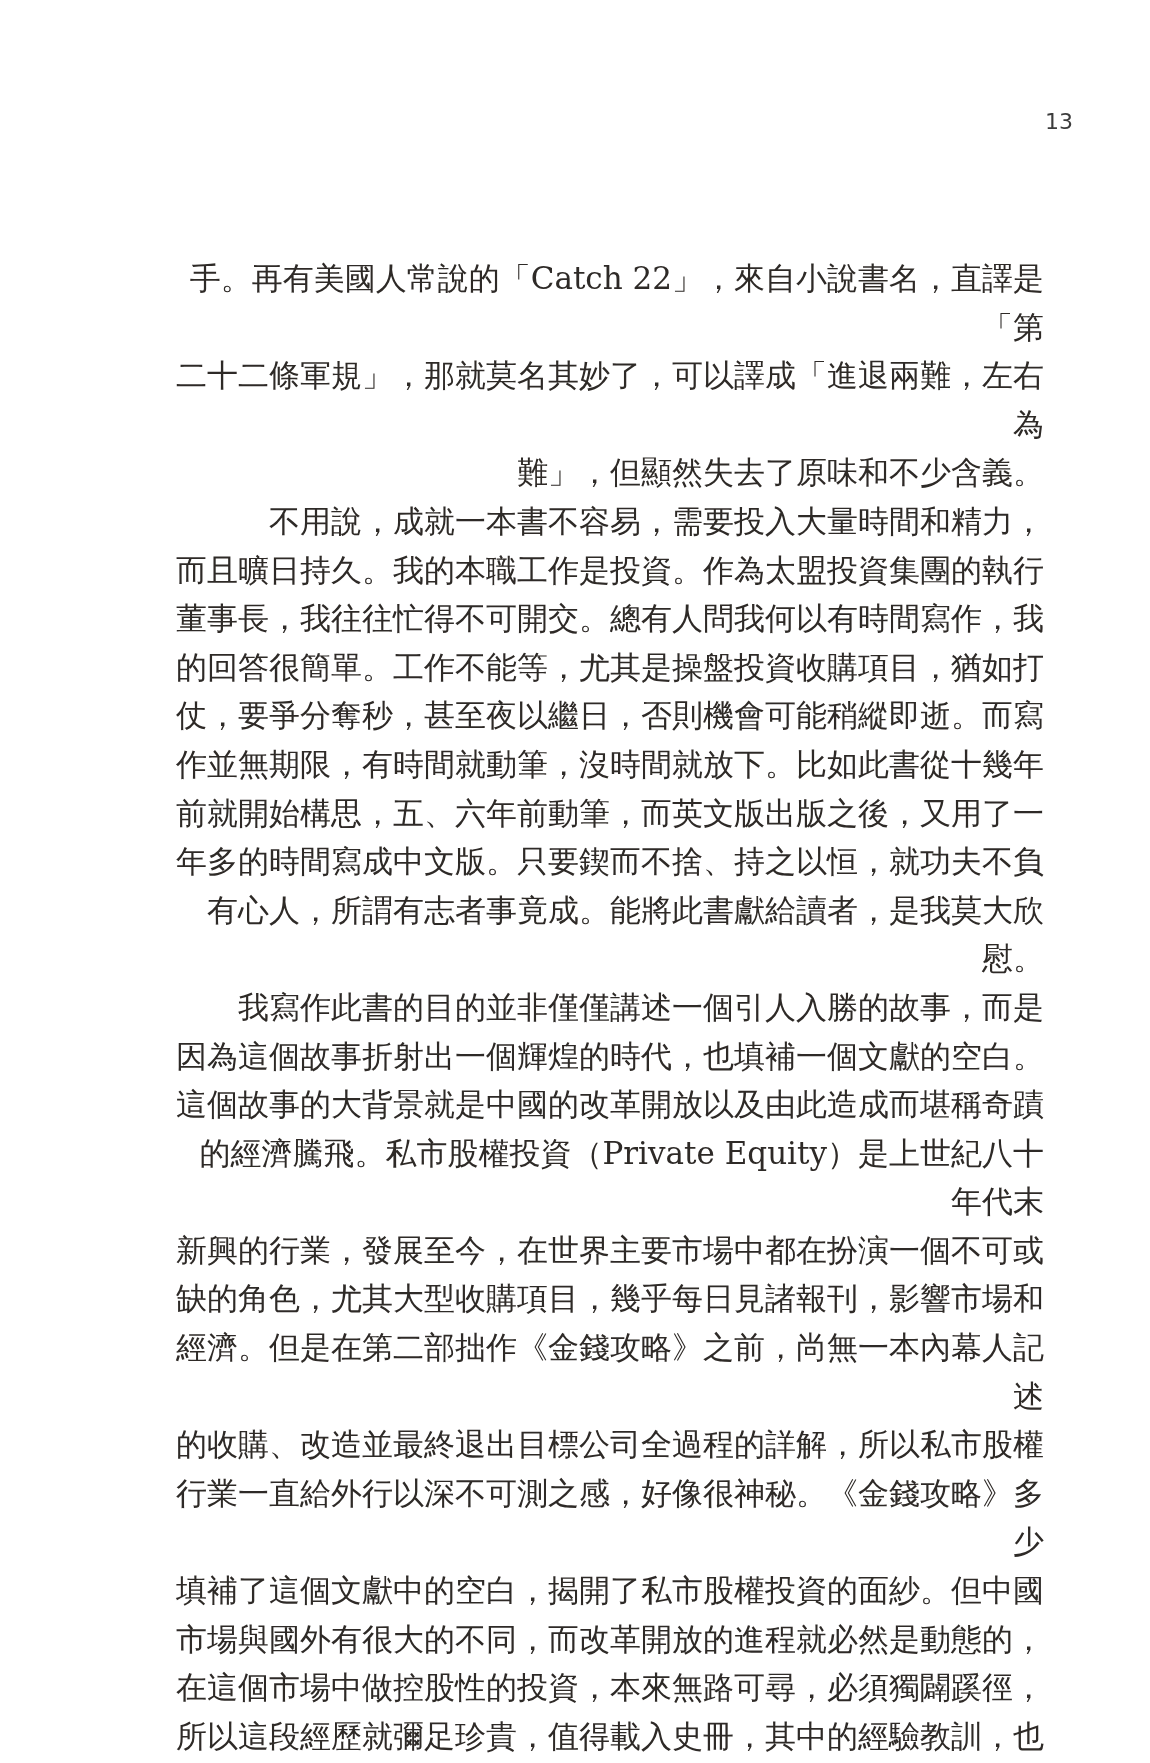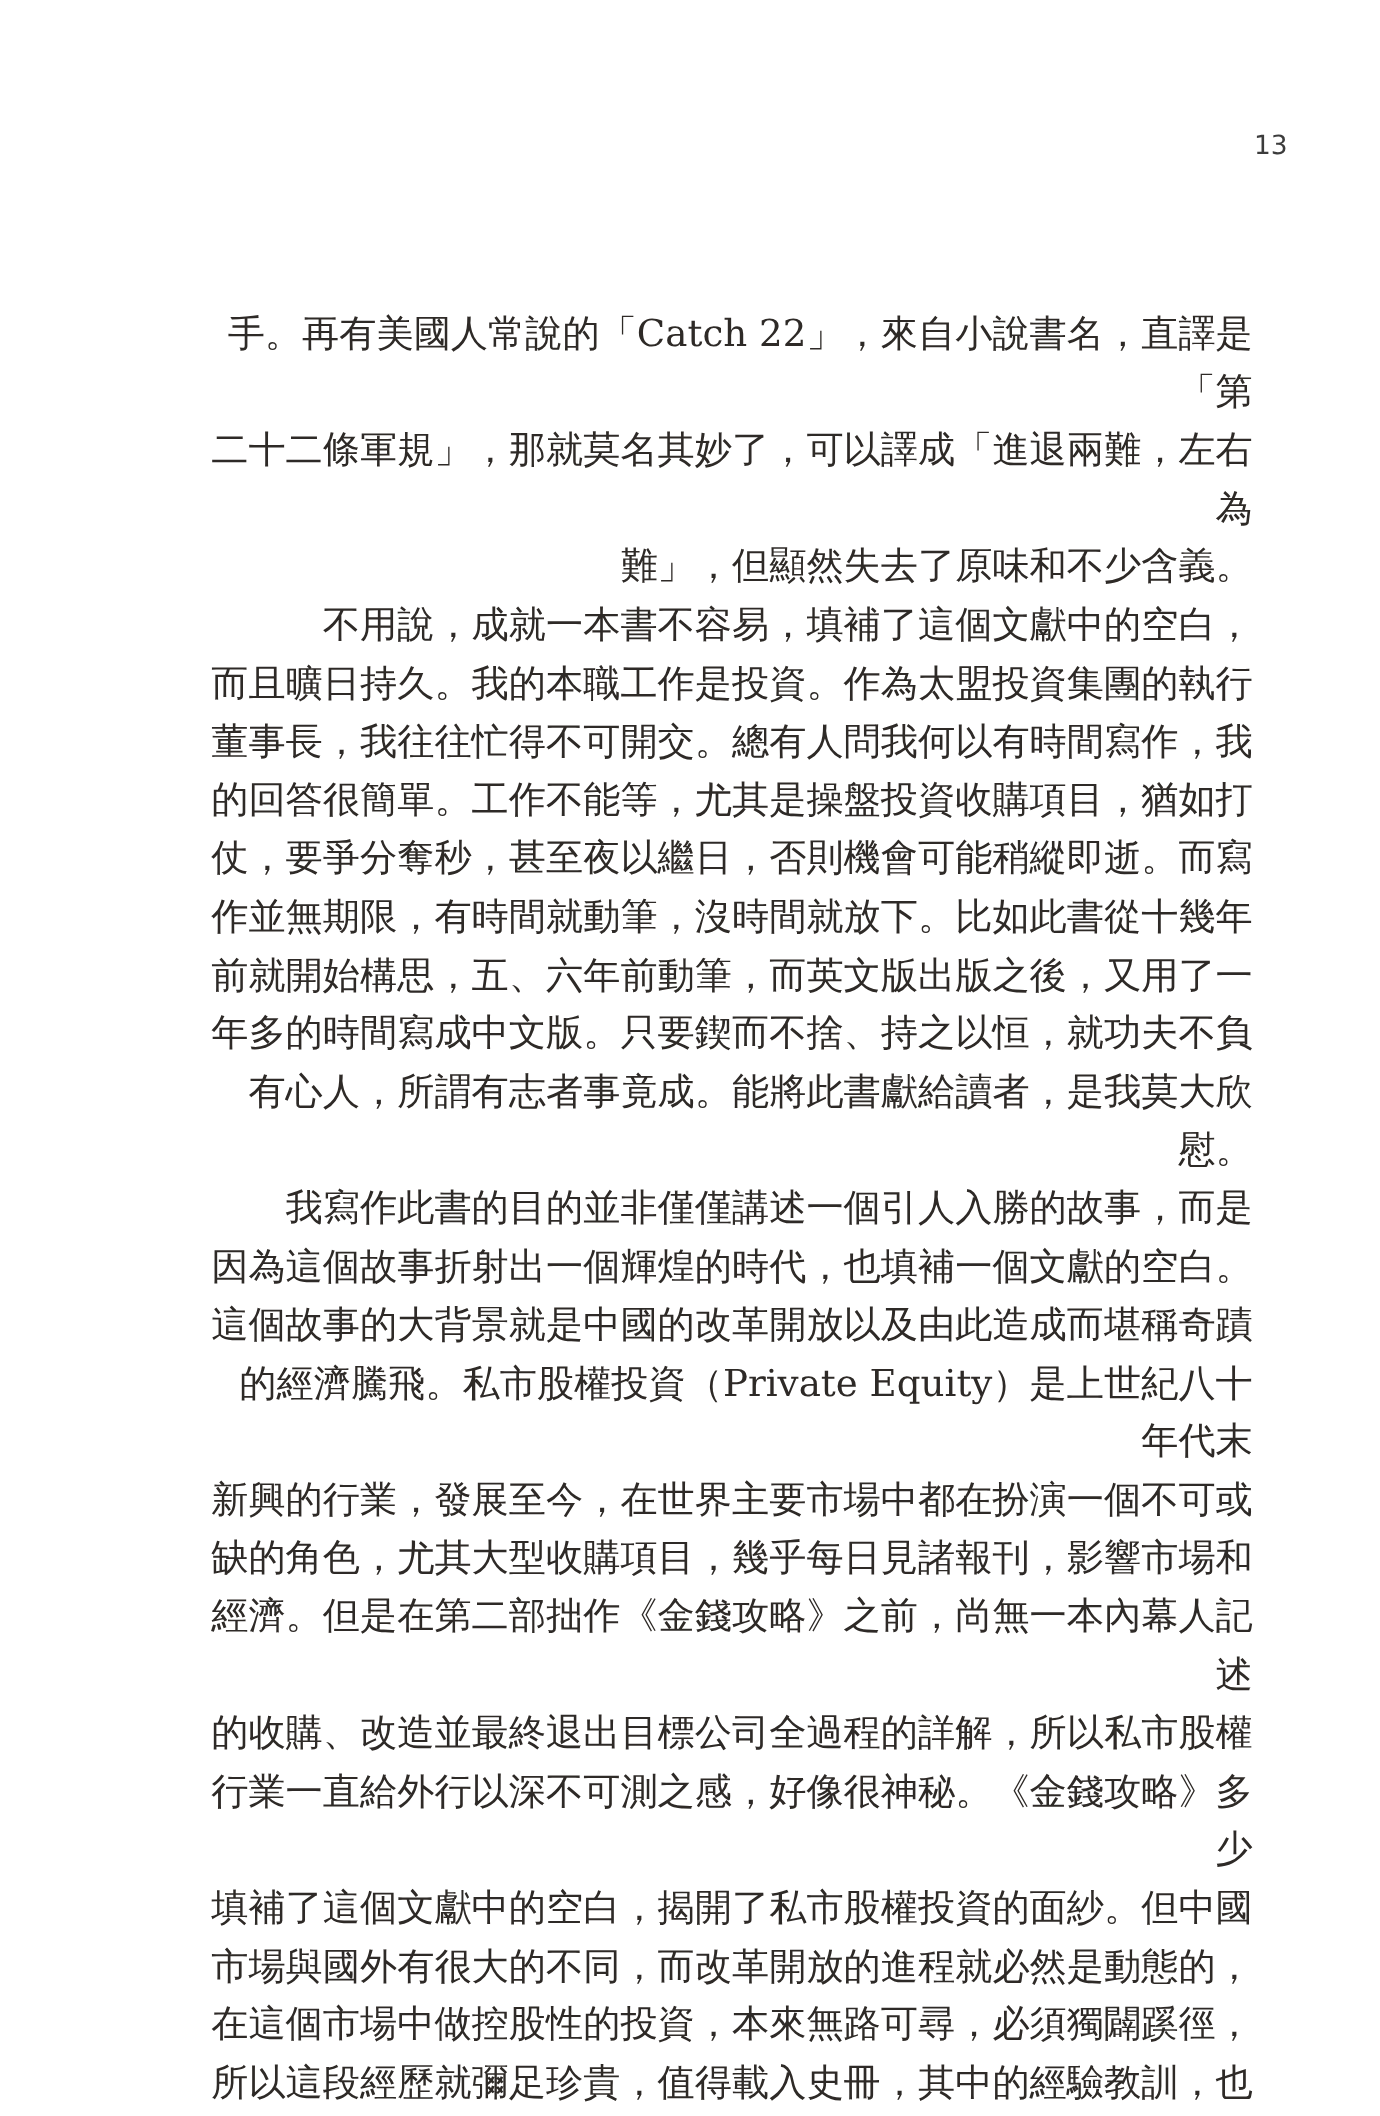--- a/index.html
+++ b/index.html
@@ -45,21 +45,21 @@
 </head>
 <body>
 
 <div class="page">
   <div class="page-number">13</div>
 
   <div class="text-block">
     <p class="para">手。再有美國人常說的「Catch 22」，來自小說書名，直譯是「第
 二十二條軍規」，那就莫名其妙了，可以譯成「進退兩難，左右為
 難」，但顯然失去了原味和不少含義。</p>
-    <p class="para">　　不用說，成就一本書不容易，填補了這個文獻中的空白，
+    <p class="para">　　不用說，成就一本書不容易，需要投入大量時間和精力，
 而且曠日持久。我的本職工作是投資。作為太盟投資集團的執行
 董事長，我往往忙得不可開交。總有人問我何以有時間寫作，我
 的回答很簡單。工作不能等，尤其是操盤投資收購項目，猶如打
 仗，要爭分奪秒，甚至夜以繼日，否則機會可能稍縱即逝。而寫
 作並無期限，有時間就動筆，沒時間就放下。比如此書從十幾年
 前就開始構思，五、六年前動筆，而英文版出版之後，又用了一
 年多的時間寫成中文版。只要鍥而不捨、持之以恒，就功夫不負
 有心人，所謂有志者事竟成。能將此書獻給讀者，是我莫大欣慰。</p>
     <p class="para">　　我寫作此書的目的並非僅僅講述一個引人入勝的故事，而是
 因為這個故事折射出一個輝煌的時代，也填補一個文獻的空白。

